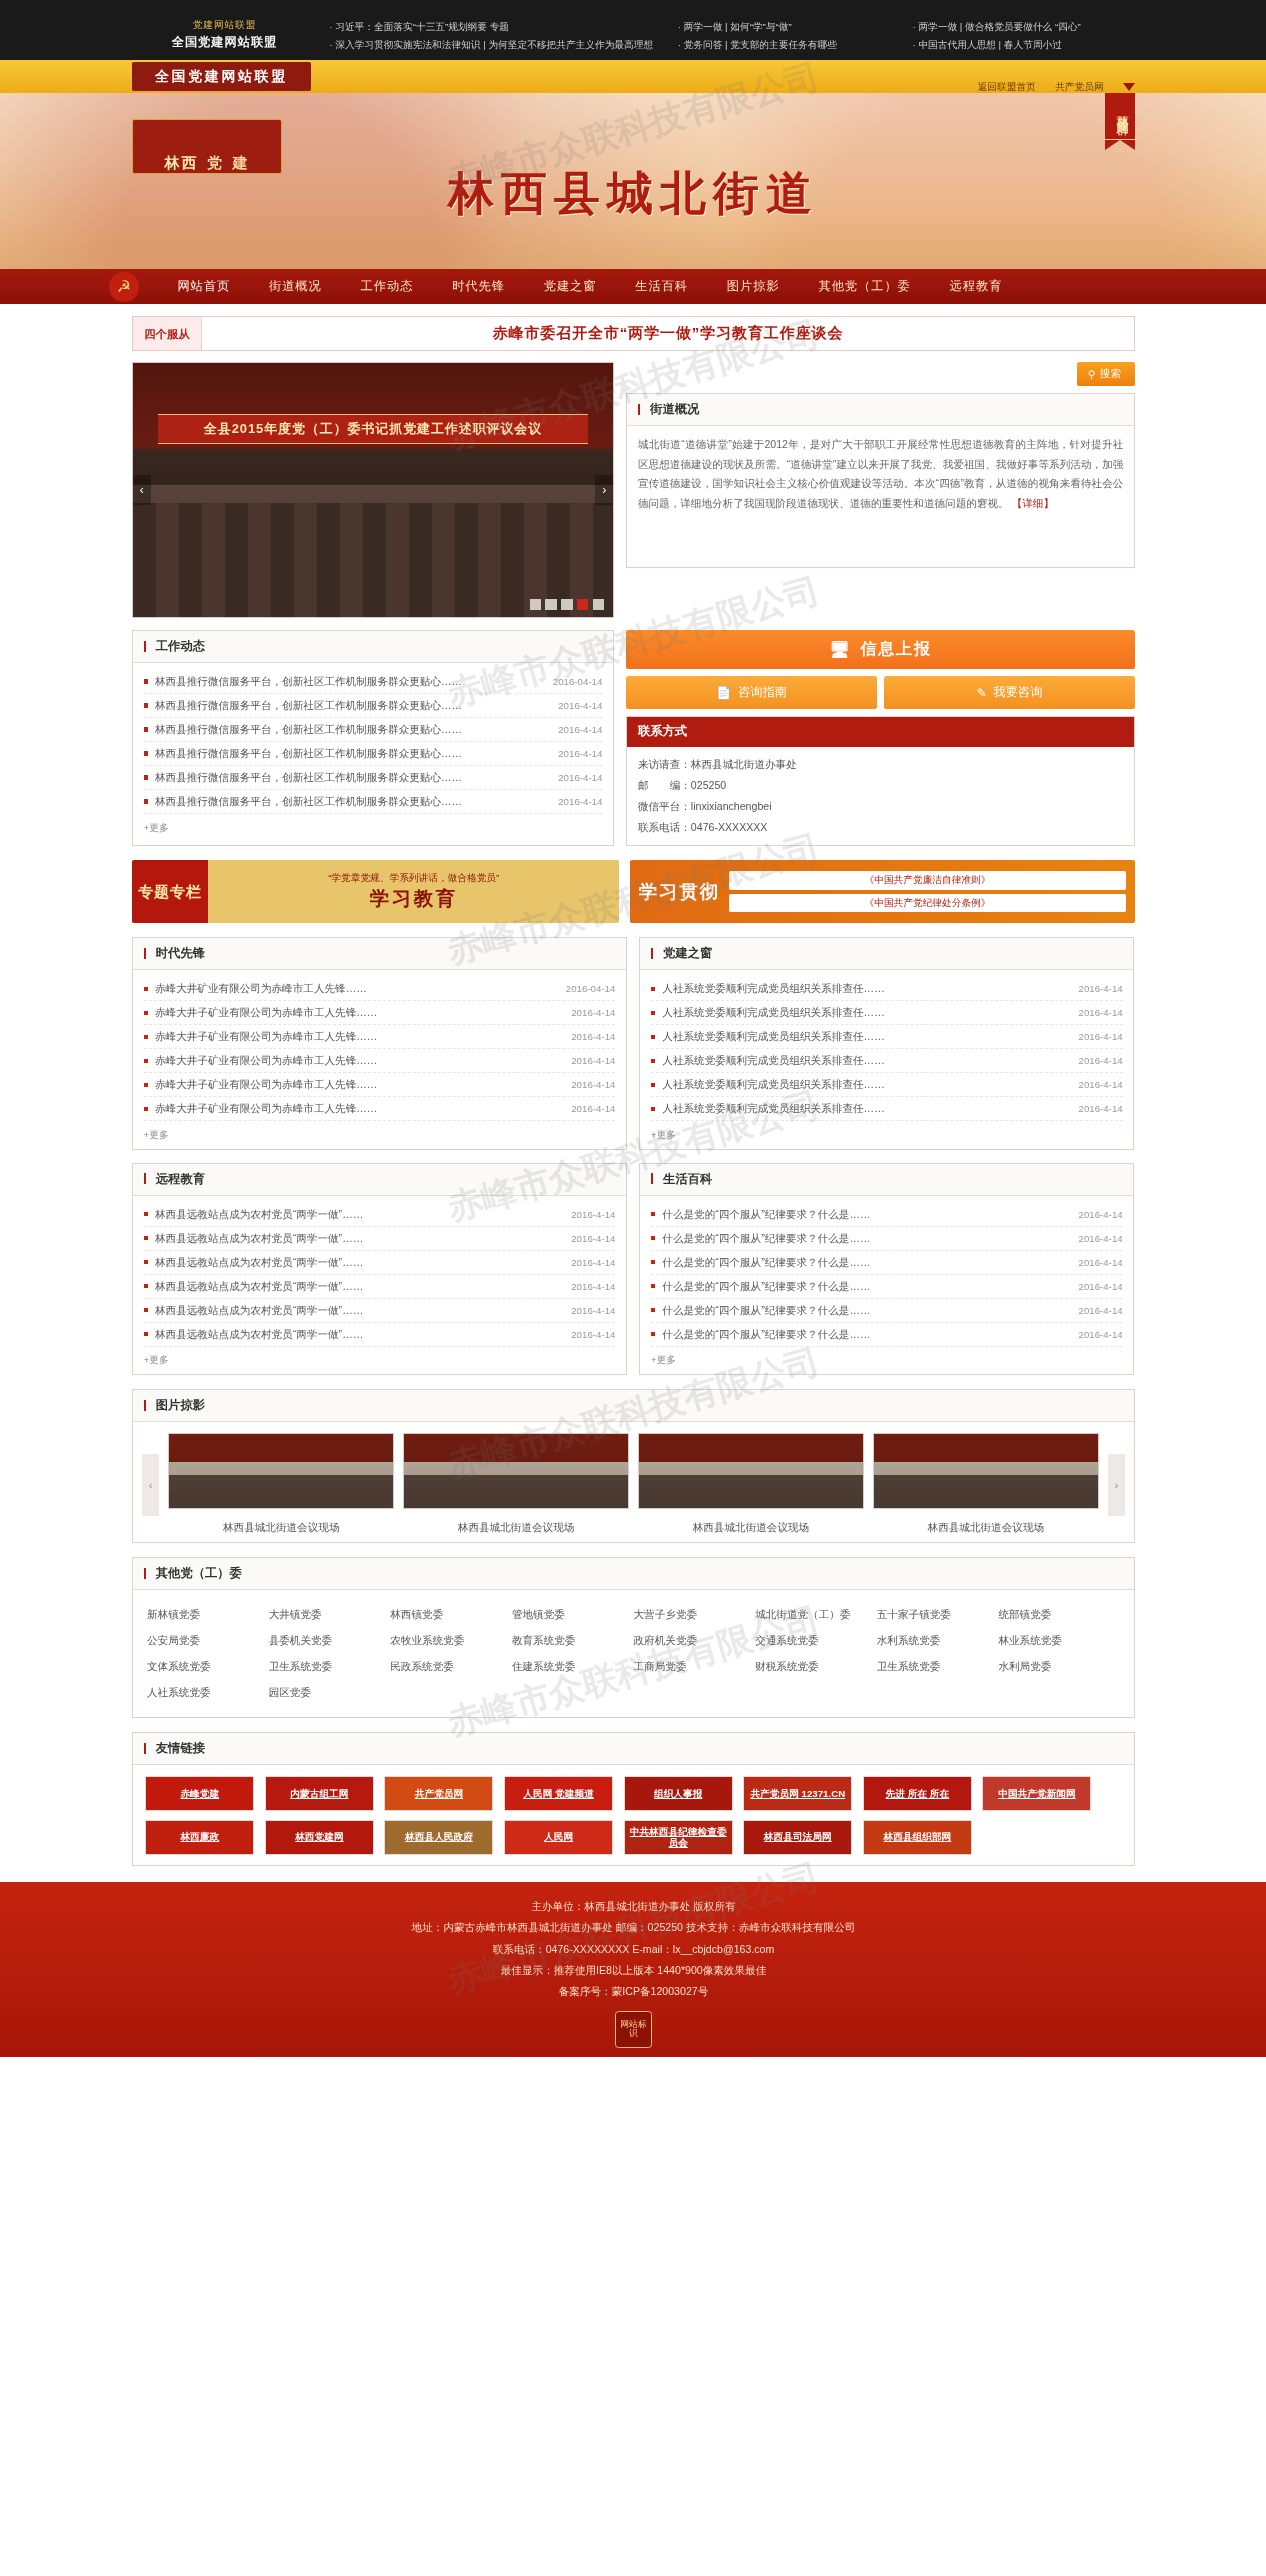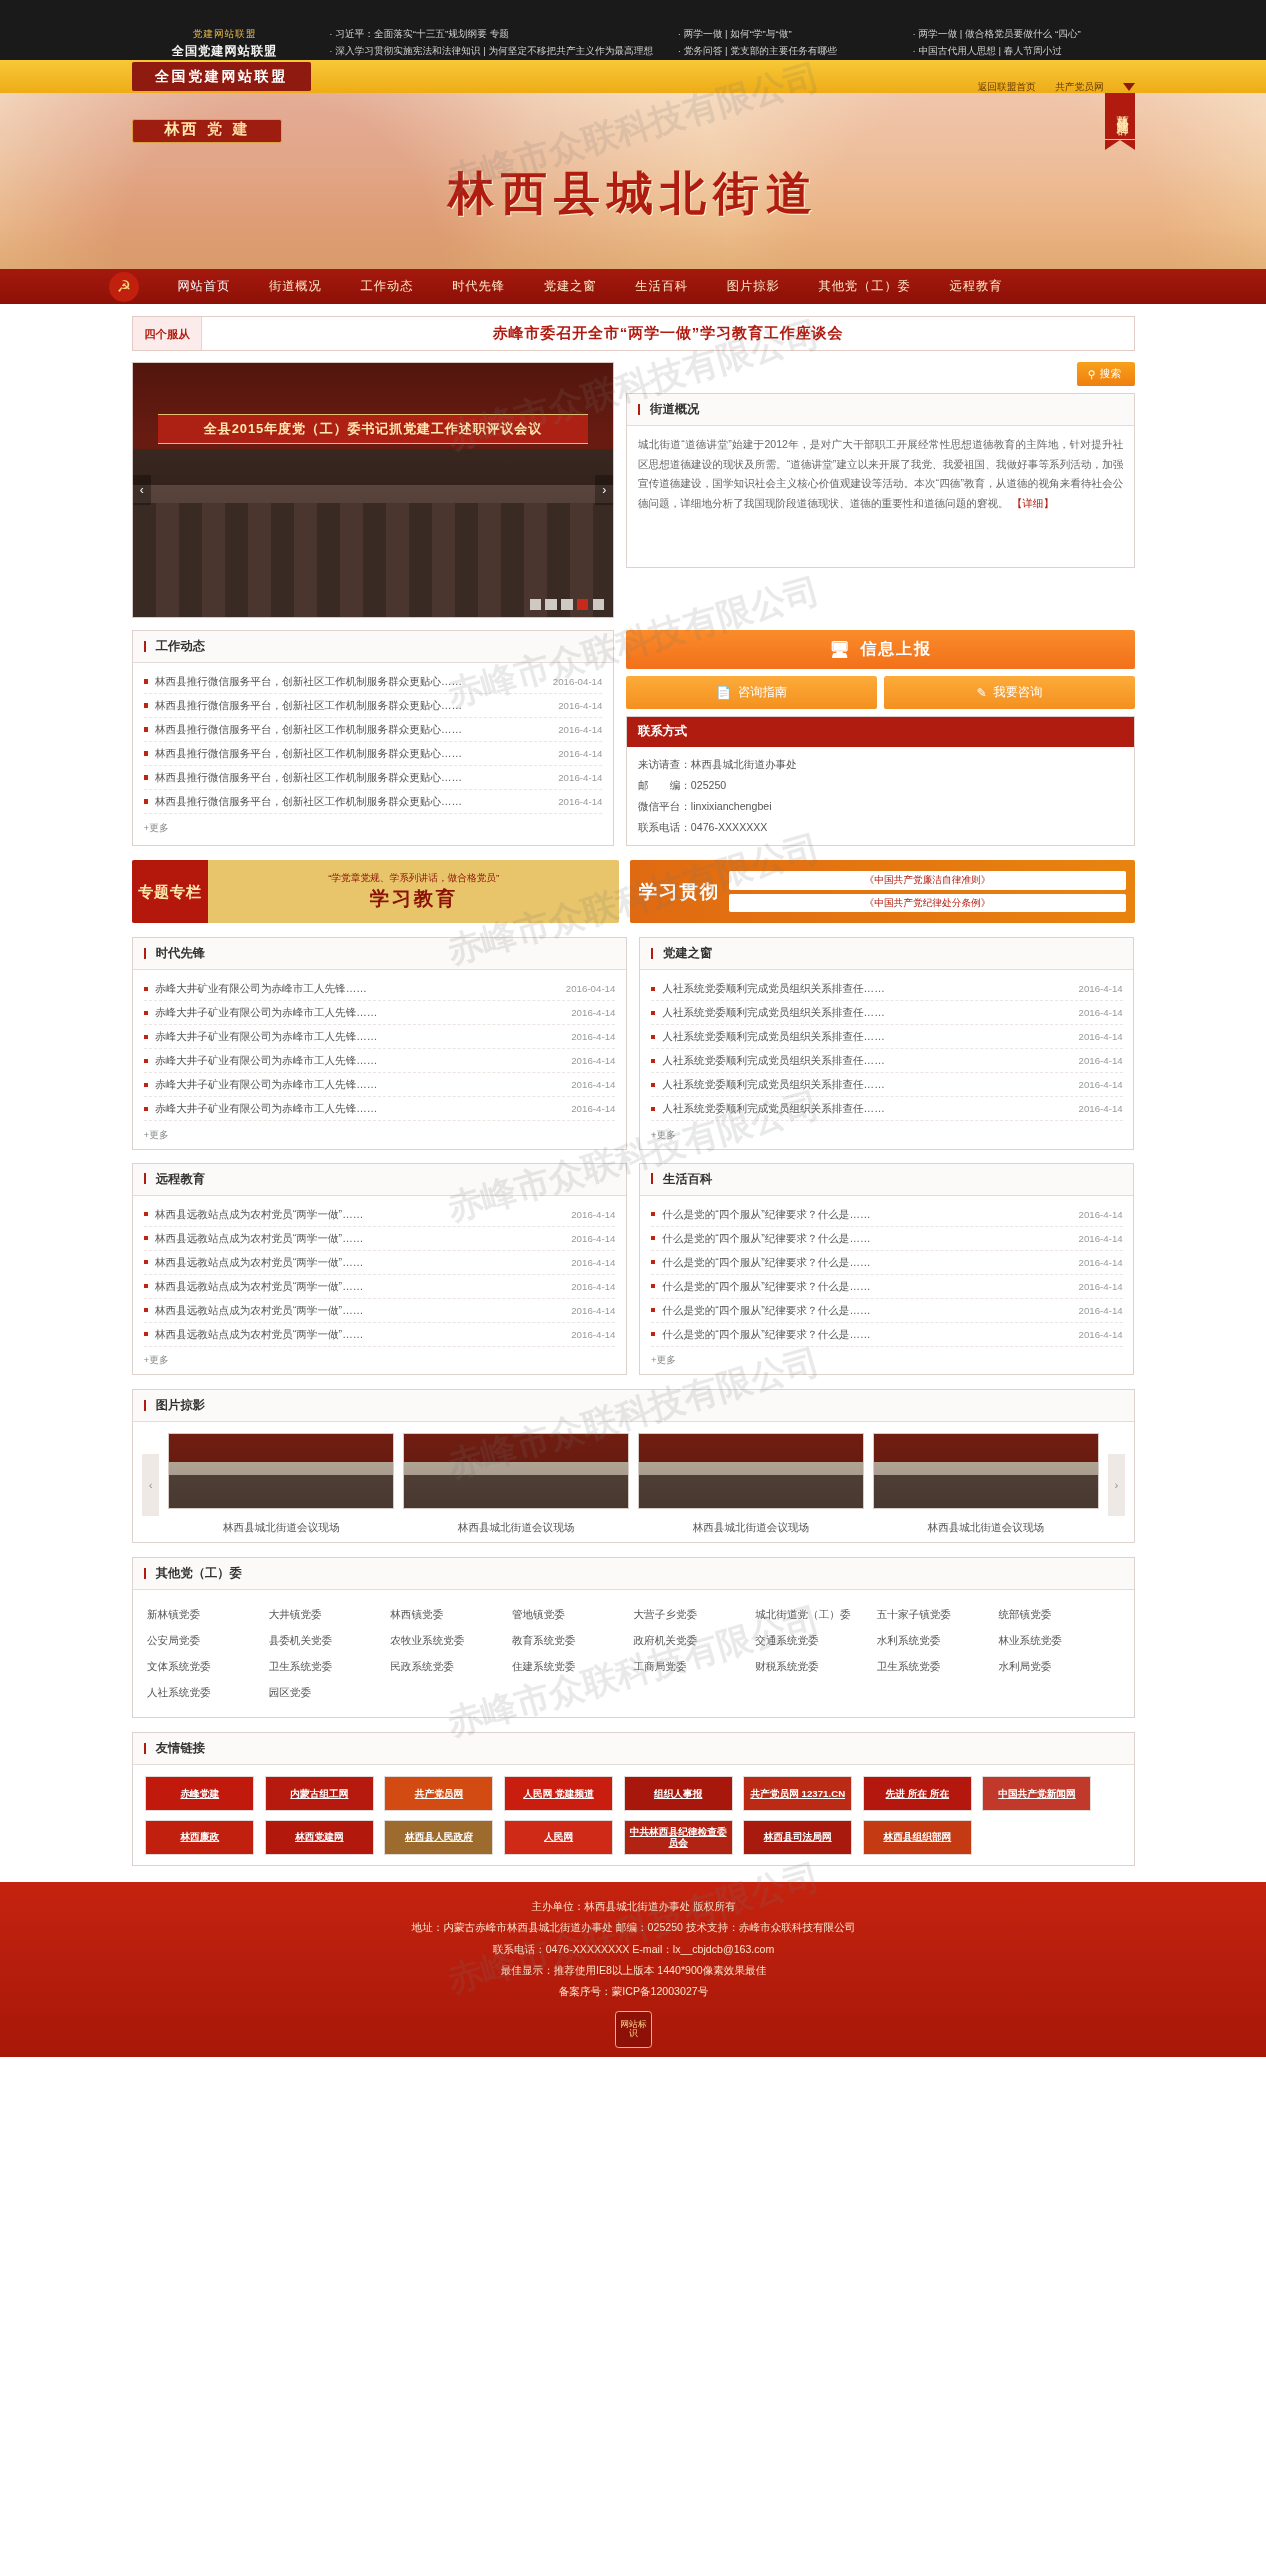--- a/index.html
+++ b/index.html
@@ -11,22 +11,22 @@
     font-size: 11.4px;
   }
   .page { width: 1267px; margin: 0 auto; position: relative; overflow: hidden; }
 
   
   .topbar {
     background: #1a1a1a;
     color: #cfcfcf;
     height: 60px;
     display: flex;
-    align-items: flex-end;
-    padding: 0 132px;
+    align-items: flex-start;
+    padding: 18px 132px;
     font-size: 9.7px;
   }
   .topbar-logo {
     width: 185px; flex: 0 0 185px;
     text-align: center; color: #f7d77a;
     line-height: 1.5;
   }
   .topbar-logo .t1 { color: #e8b94f; font-size: 9.7px; letter-spacing: 0.9px; }
   .topbar-logo .t2 { color: #f3f3f3; font-size: 12.3px; font-weight: bold; letter-spacing: 0.9px; }
   .topbar-news { flex: 1; display: flex; }
@@ -77,26 +77,26 @@
       linear-gradient(#fdf3d9 0%, #fae9c4 40%, #f6dca8 72%, #f2cf93 100%);
     overflow: hidden;
   }
   .hero .mountains {
     position: absolute; bottom: 0; left: 0; right: 0; height: 97px;
     background:
       linear-gradient(transparent 55%, rgba(214,168,110,0.35) 100%);
   }
   .hero-logo {
     position: absolute; left: 132px; top: 26px;
-    width: 150px; height: 24px;
+    width: 150px; height: 55px;
     background: #9d1d10;
     border: 1.8px solid #d9a441;
     border-radius: 2.6px;
     color: #ffe9ad;
-    display: flex; align-items: flex-start; justify-content: center;
+    display: flex; align-items: flex-end; justify-content: center;
     gap: 8.8px; font-size: 15px; font-weight: bold; letter-spacing: 1.8px;
   }
   .hero-logo .red { color: #ffd9a0; }
   .hero-title {
     position: absolute; left: 0; right: 0; top: 70px;
     text-align: center;
     font-size: 46px;
     font-weight: bold;
     color: #b01c10;
     letter-spacing: 7px;

